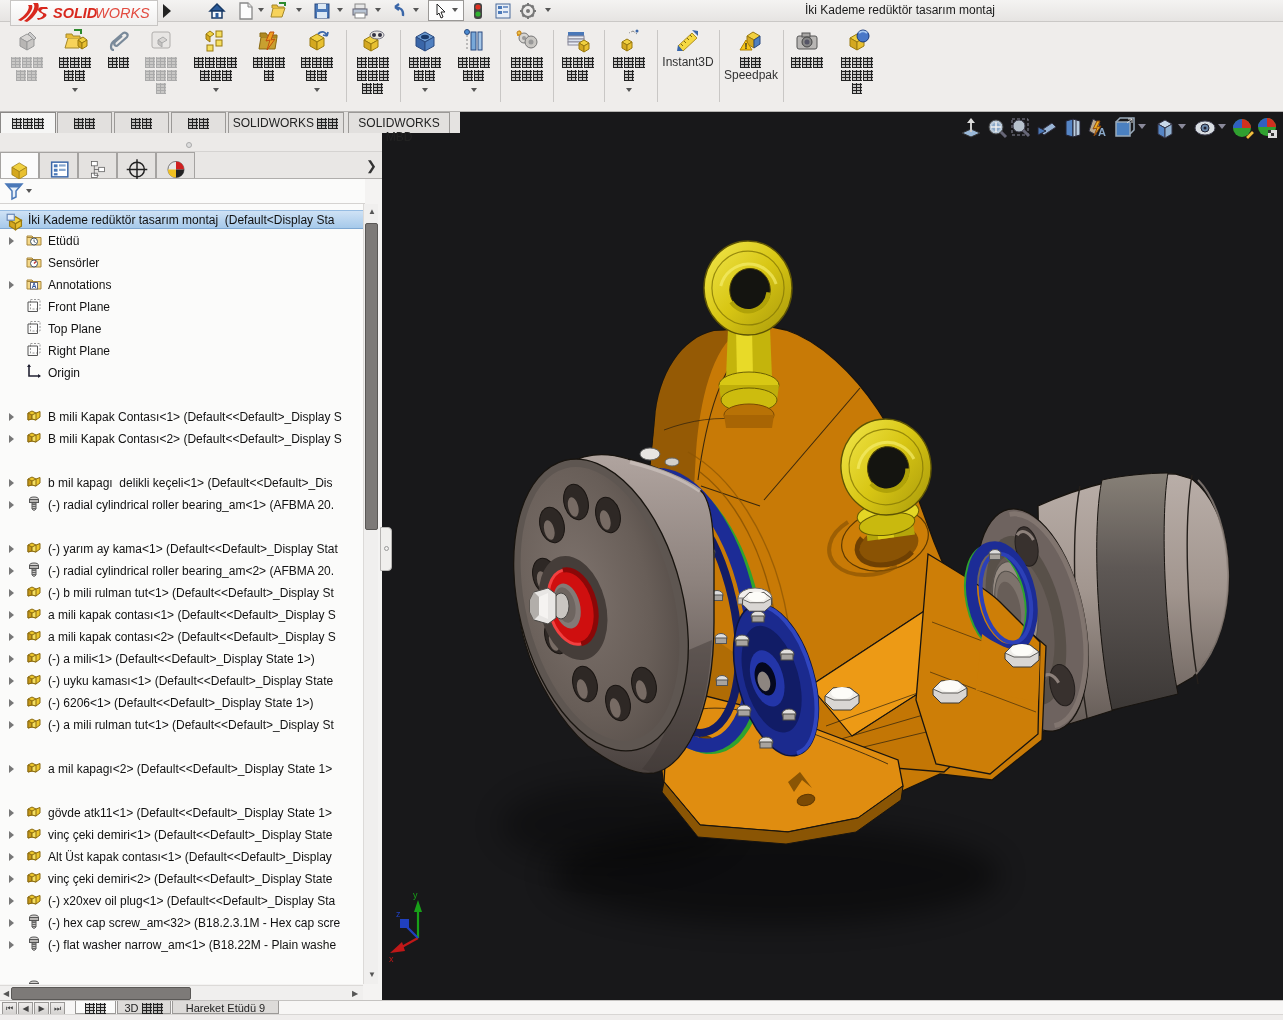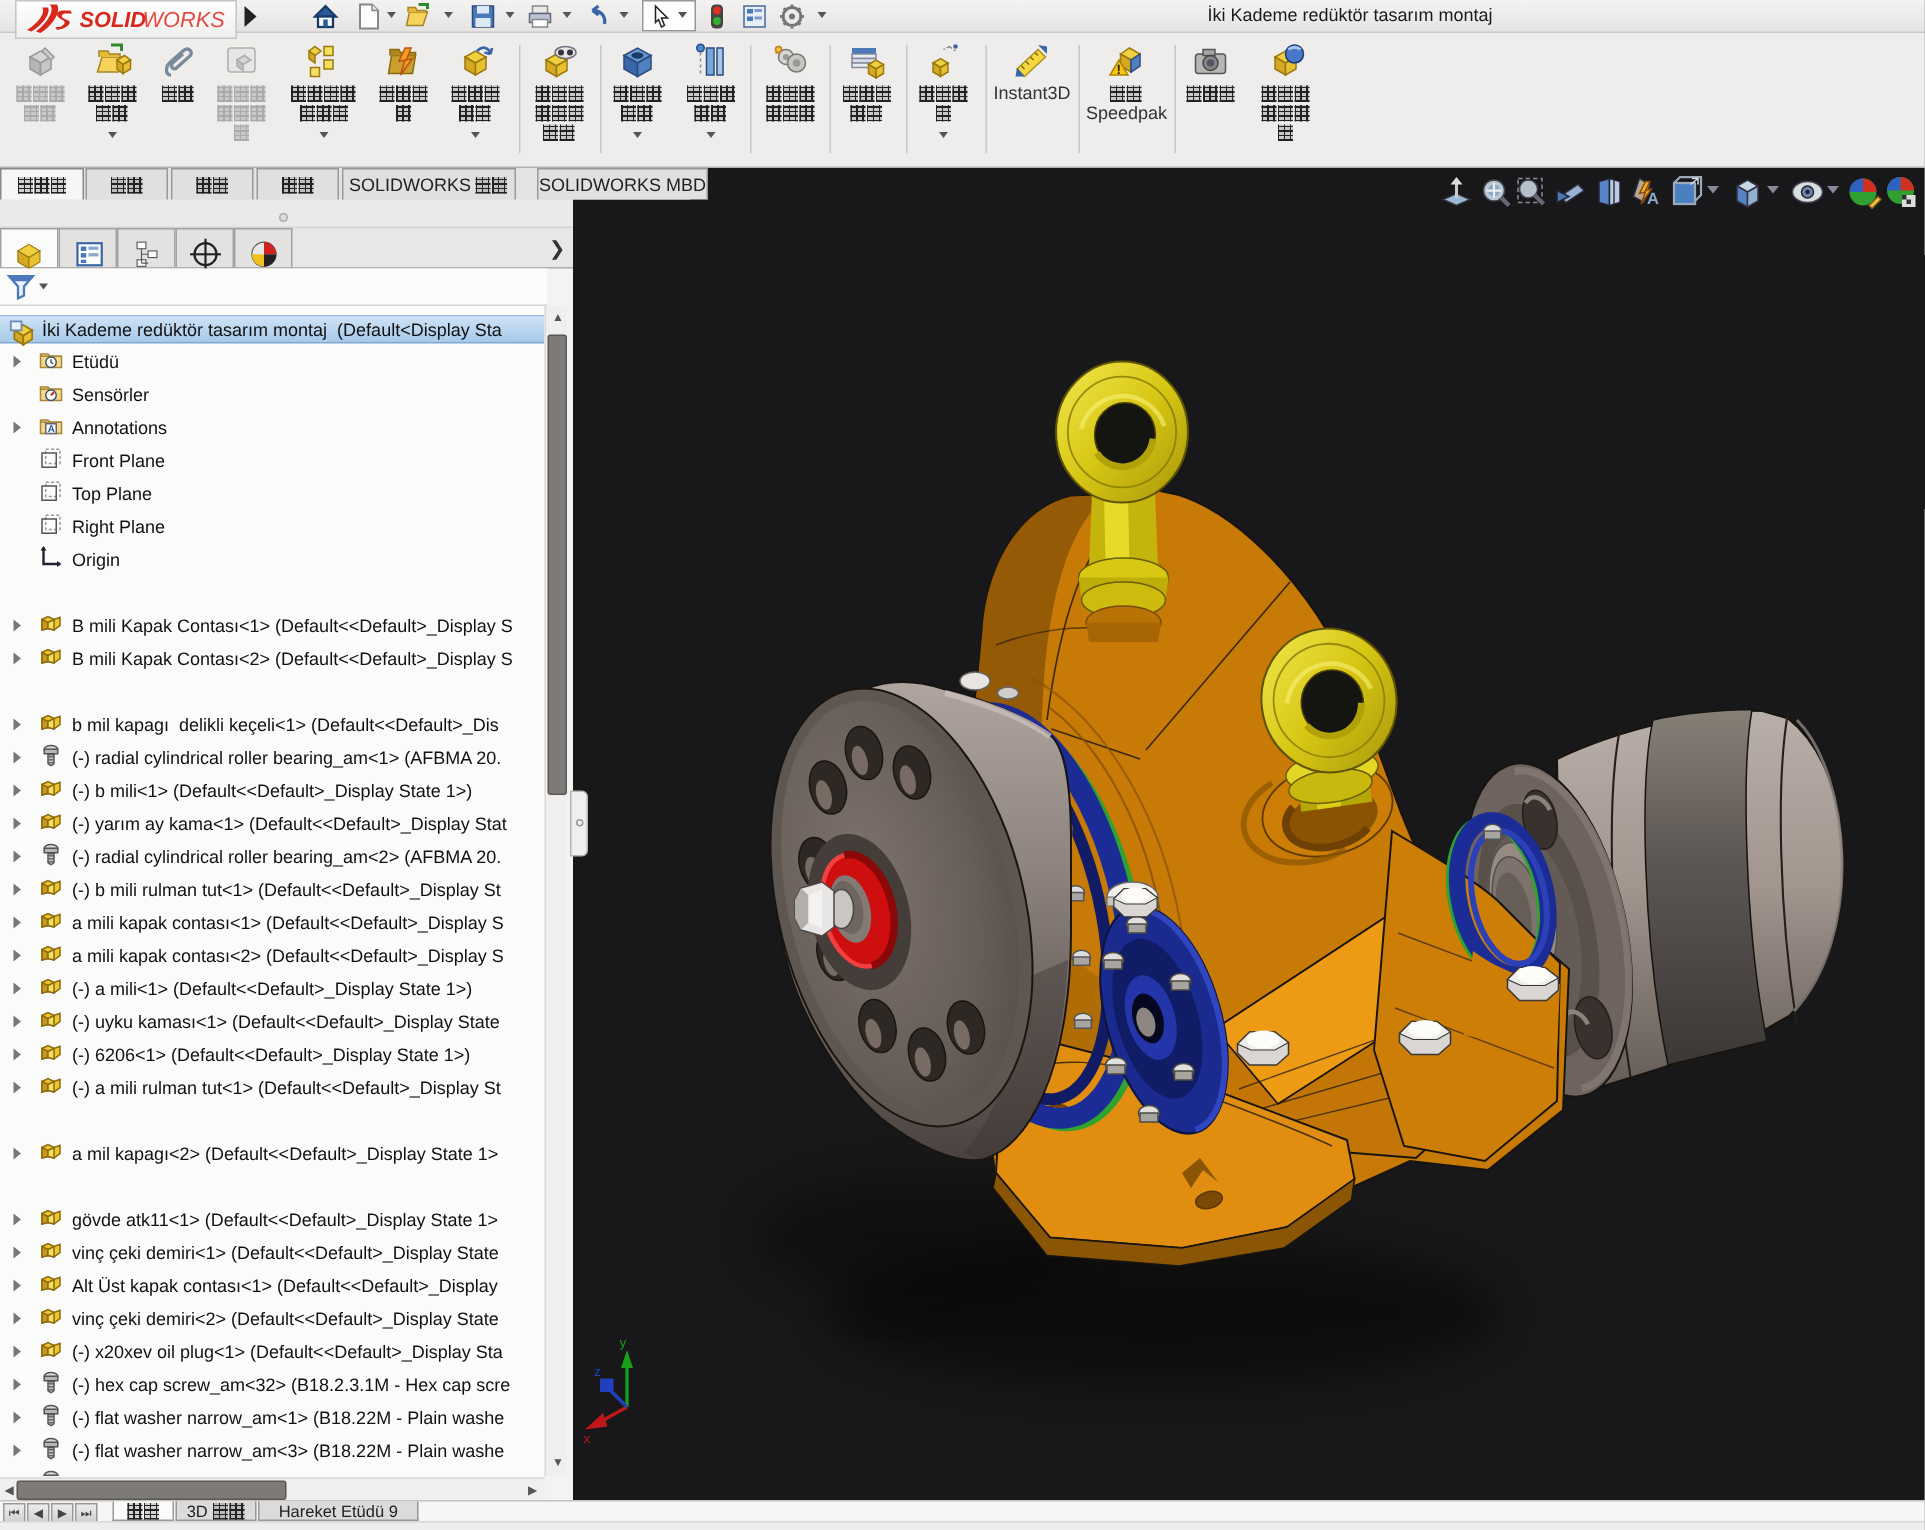--- a/index.html
+++ b/index.html
@@ -319,21 +319,21 @@
       <div><i class="cj" style="width:10px;height:11px;margin:0 1px 0 0;--c:#222"></i><i class="cj" style="width:10px;height:11px;margin:0 1px 0 0;--c:#222"></i><i class="cj" style="width:10px;height:11px;margin:0 1px 0 0;--c:#222"></i></div>
       <div><i class="cj" style="width:10px;height:11px;margin:0 1px 0 0;--c:#222"></i></div>
     </div>
 </div>
 <div id="ctabs" class="abs">
 <div class="ct act" style="left:0px;width:56px"><i class="cj" style="width:10px;height:11px;margin:0 1px 0 0;--c:#222"></i><i class="cj" style="width:10px;height:11px;margin:0 1px 0 0;--c:#222"></i><i class="cj" style="width:10px;height:11px;margin:0 1px 0 0;--c:#222"></i></div>
 <div class="ct" style="left:57px;width:55px"><i class="cj" style="width:10px;height:11px;margin:0 1px 0 0;--c:#222"></i><i class="cj" style="width:10px;height:11px;margin:0 1px 0 0;--c:#222"></i></div>
 <div class="ct" style="left:114px;width:55px"><i class="cj" style="width:10px;height:11px;margin:0 1px 0 0;--c:#222"></i><i class="cj" style="width:10px;height:11px;margin:0 1px 0 0;--c:#222"></i></div>
 <div class="ct" style="left:171px;width:55px"><i class="cj" style="width:10px;height:11px;margin:0 1px 0 0;--c:#222"></i><i class="cj" style="width:10px;height:11px;margin:0 1px 0 0;--c:#222"></i></div>
 <div class="ct" style="left:228px;width:116px">SOLIDWORKS <i class="cj" style="width:10px;height:11px;margin:0 1px 0 0;--c:#222"></i><i class="cj" style="width:10px;height:11px;margin:0 1px 0 0;--c:#222"></i></div>
-<div class="ct" style="left:358px;width:114px">SOLIDWORKS MBD</div>
+<div class="ct" style="left:348px;width:102px">SOLIDWORKS MBD</div>
 </div>
 <div id="vp" class="abs"></div>
 <svg class="abs" style="left:382px;top:112px" width="901" height="890" viewBox="382 112 901 890">
 <defs>
 <linearGradient id="gdrum" x1="0" y1="0" x2="0" y2="1">
         <stop offset="0" stop-color="#b0a49f"></stop>
         <stop offset="0.4" stop-color="#8d827d"></stop>
         <stop offset="1" stop-color="#4a423f"></stop>
       </linearGradient>
 <linearGradient id="gcoup" x1="0" y1="0" x2="0" y2="1">
@@ -787,29 +787,20 @@
 <div class="tr" style="top:290px">
         <span class="arr" style="left:9px"></span>
         <svg width="16" height="15" viewBox="0 0 16 15" style="left:26px">
           <ellipse cx="8" cy="3.5" rx="4.5" ry="2.5" fill="#d8d6d4" stroke="#555"></ellipse>
           <rect x="3.5" y="3.5" width="9" height="3" fill="#b8b6b4" stroke="#555"></rect>
           <path d="M6 7 L10 7 L10 13 L8 14.5 L6 13 Z" fill="#c8c6c4" stroke="#555"></path>
           <path d="M6 8.5 h4 M6 10.5 h4 M6 12.5 h4" stroke="#666"></path>
         </svg>
         <span class="lb" style="left:48px">(-) radial cylindrical roller bearing_am&lt;1&gt; (AFBMA 20.</span>
       </div>
-<div class="tr" style="top:312px">
-        <span class="arr" style="left:9px"></span>
-        <svg width="16" height="15" viewBox="0 0 16 15" style="left:26px">
-          <path d="M2 5 L6 3 L10 5 L14 3.5 L14 9 L10 12 L6 11 L2 12 Z" fill="#ecc62c" stroke="#8a6a10"></path>
-          <path d="M2 5 L6 7 L6 11 L2 12 Z" fill="#c89a18" stroke="#8a6a10"></path>
-          <path d="M6 7 L10 5 L10 12 L6 11 Z" fill="#f5df60" stroke="#8a6a10"></path>
-        </svg>
-        <span class="lb" style="left:48px">(-) b mili&lt;1&gt; (Default&lt;&lt;Default&gt;_Display State 1&gt;)</span>
-      </div>
 <div class="tr" style="top:334px">
         <span class="arr" style="left:9px"></span>
         <svg width="16" height="15" viewBox="0 0 16 15" style="left:26px">
           <path d="M2 5 L6 3 L10 5 L14 3.5 L14 9 L10 12 L6 11 L2 12 Z" fill="#ecc62c" stroke="#8a6a10"></path>
           <path d="M2 5 L6 7 L6 11 L2 12 Z" fill="#c89a18" stroke="#8a6a10"></path>
           <path d="M6 7 L10 5 L10 12 L6 11 Z" fill="#f5df60" stroke="#8a6a10"></path>
         </svg>
         <span class="lb" style="left:48px">(-) yarım ay kama&lt;1&gt; (Default&lt;&lt;Default&gt;_Display Stat</span>
       </div>
 <div class="tr" style="top:356px">
@@ -951,30 +942,20 @@
       </div>
 <div class="tr" style="top:730px">
         <span class="arr" style="left:9px"></span>
         <svg width="16" height="15" viewBox="0 0 16 15" style="left:26px">
           <ellipse cx="8" cy="3.5" rx="4.5" ry="2.5" fill="#d8d6d4" stroke="#555"></ellipse>
           <rect x="3.5" y="3.5" width="9" height="3" fill="#b8b6b4" stroke="#555"></rect>
           <path d="M6 7 L10 7 L10 13 L8 14.5 L6 13 Z" fill="#c8c6c4" stroke="#555"></path>
           <path d="M6 8.5 h4 M6 10.5 h4 M6 12.5 h4" stroke="#666"></path>
         </svg>
         <span class="lb" style="left:48px">(-) flat washer narrow_am&lt;1&gt; (B18.22M - Plain washe</span>
-      </div>
-<div class="tr" style="top:752px">
-        <span class="arr" style="left:9px"></span>
-        <svg width="16" height="15" viewBox="0 0 16 15" style="left:26px">
-          <ellipse cx="8" cy="3.5" rx="4.5" ry="2.5" fill="#d8d6d4" stroke="#555"></ellipse>
-          <rect x="3.5" y="3.5" width="9" height="3" fill="#b8b6b4" stroke="#555"></rect>
-          <path d="M6 7 L10 7 L10 13 L8 14.5 L6 13 Z" fill="#c8c6c4" stroke="#555"></path>
-          <path d="M6 8.5 h4 M6 10.5 h4 M6 12.5 h4" stroke="#666"></path>
-        </svg>
-        <span class="lb" style="left:48px">(-) flat washer narrow_am&lt;3&gt; (B18.22M - Plain washe</span>
       </div>
 <div class="tr" style="top:774px">
         <svg width="16" height="15" viewBox="0 0 16 15" style="left:26px">
           <ellipse cx="8" cy="3.5" rx="4.5" ry="2.5" fill="#d8d6d4" stroke="#555"></ellipse>
           <rect x="3.5" y="3.5" width="9" height="3" fill="#b8b6b4" stroke="#555"></rect>
           <path d="M6 7 L10 7 L10 13 L8 14.5 L6 13 Z" fill="#c8c6c4" stroke="#555"></path>
           <path d="M6 8.5 h4 M6 10.5 h4 M6 12.5 h4" stroke="#666"></path>
         </svg>
       </div>
 </div>

